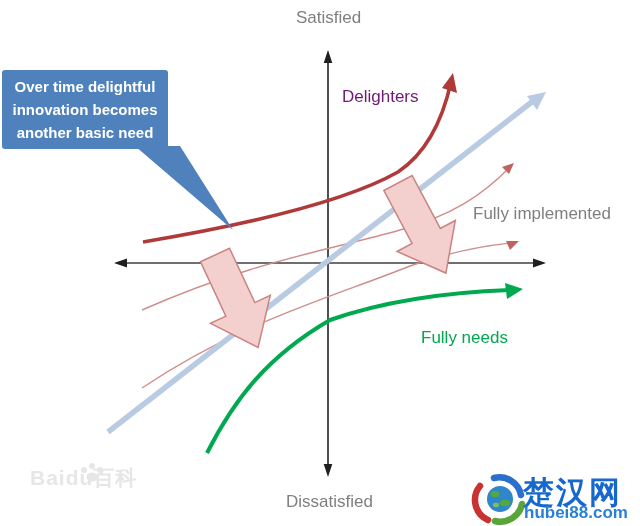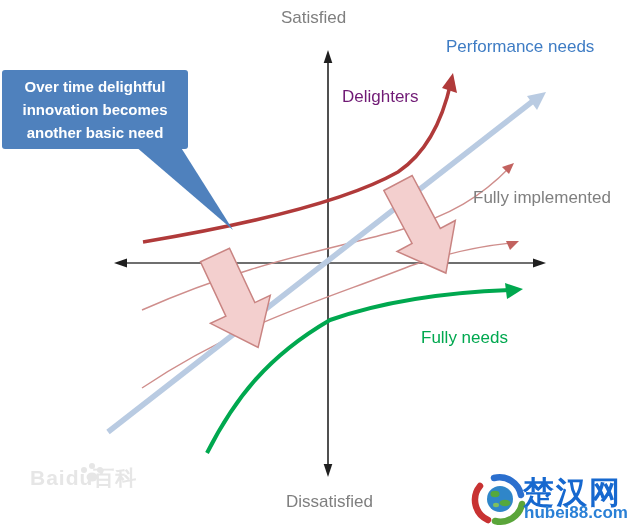--- a/index.html
+++ b/index.html
@@ -3,29 +3,29 @@
 <meta charset="utf-8">
 <style>
   html,body{margin:0;padding:0;background:#fff;}
   #stage{
     position:relative;width:640px;height:526px;overflow:hidden;background:#ffffff;
     font-family:"Liberation Sans","DejaVu Sans",sans-serif;
   }
   #plot{position:absolute;left:0;top:0;width:640px;height:526px;}
   .lbl{position:absolute;white-space:nowrap;}
   .gray{color:#7f7f7f;font-size:17px;}
-  .lbl-satisfied{left:281px;top:8px;}
+  .lbl-satisfied{left:296px;top:8px;}
   .lbl-dissatisfied{left:286px;top:492px;}
   .lbl-notimpl{left:44px;top:205px;}
-  .lbl-fullimpl{left:473px;top:188px;}
+  .lbl-fullimpl{left:473px;top:204px;}
   .lbl-delighters{left:342px;top:87px;color:#701a75;font-size:17px;}
   .lbl-performance{left:446px;top:37px;color:#3e7cc4;font-size:17px;}
   .lbl-basic{left:421px;top:328px;color:#00a84f;font-size:17px;}
   .callout{
-    position:absolute;left:2px;top:70px;width:186px;height:79px;
+    position:absolute;left:2px;top:70px;width:166px;height:79px;
     background:#4f81bd;border-radius:3px;color:#ffffff;
     font-size:15px;font-weight:bold;line-height:23px;text-align:center;
     padding-top:5px;box-sizing:border-box;
   }
   .wm-baidu{
     position:absolute;left:30px;top:464px;color:#e6e6e6;
     font-size:21px;font-weight:bold;letter-spacing:1px;
   }
   .wm-site{position:absolute;left:523px;top:472px;color:#1668cf;font-size:31px;font-weight:bold;letter-spacing:2px;}
   .wm-url{position:absolute;left:524px;top:503px;color:#2a80d6;font-size:17px;font-weight:bold;}
@@ -98,21 +98,20 @@
       <ellipse cx="505" cy="503" rx="5.5" ry="3.2" fill="#55a83f"></ellipse>
       <ellipse cx="496" cy="505" rx="3" ry="2.2" fill="#7fc05e"></ellipse>
     </g>
   </svg>
 
   <div class="lbl gray lbl-satisfied">Satisfied</div>
   <div class="lbl gray lbl-dissatisfied">Dissatisfied</div>
   <div class="lbl gray lbl-fullimpl">Fully implemented</div>
 
   <div class="lbl lbl-delighters">Delighters</div>
-  <div class="lbl lbl-performance">Performance needs</div>
   <div class="lbl lbl-basic">Fully needs</div>
 
   <div class="callout">Over time delightful innovation becomes another basic need</div>
 
   <div class="wm-baidu">Baidu百科</div>
   <div class="wm-site">楚汉网</div>
   <div class="wm-url">hubei88.com</div>
 </div>
 
 </body></html>

